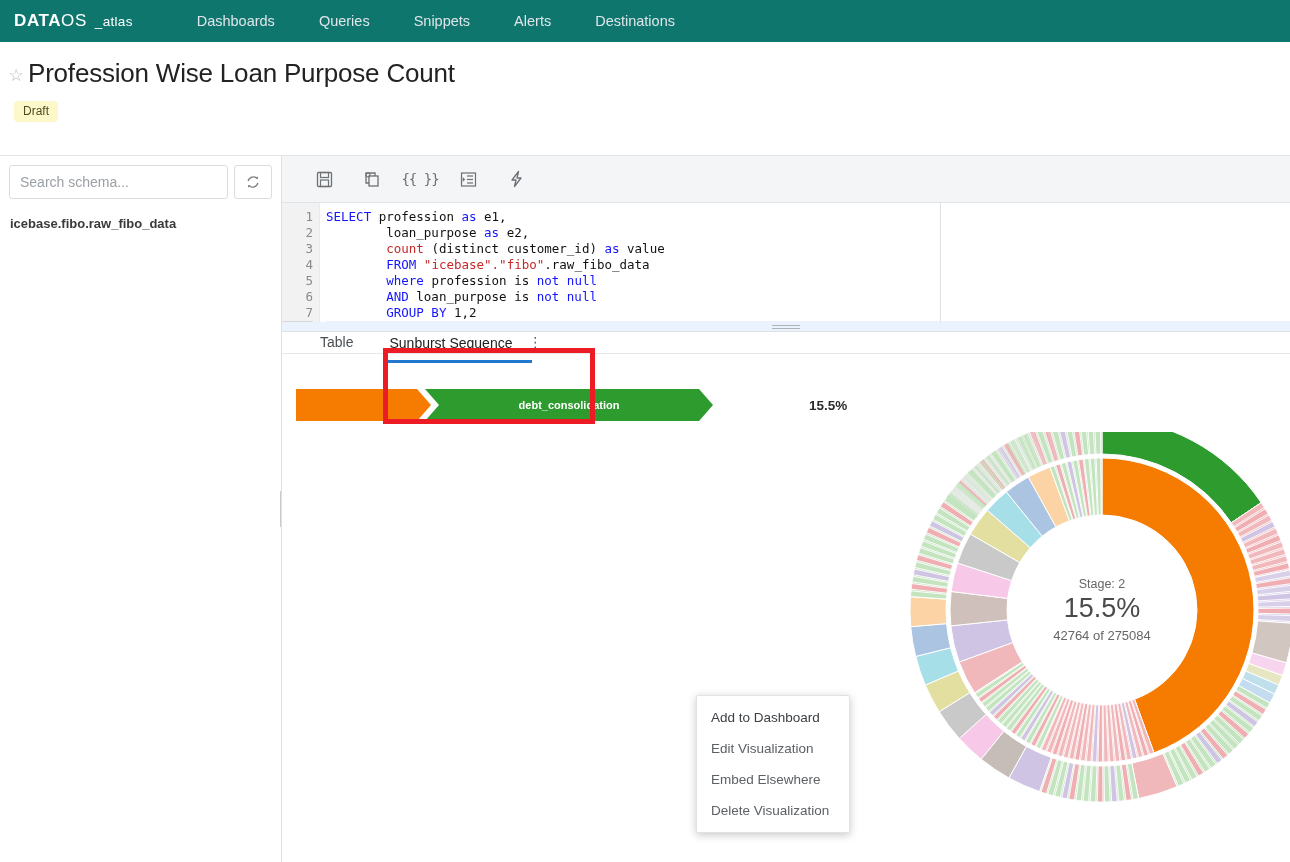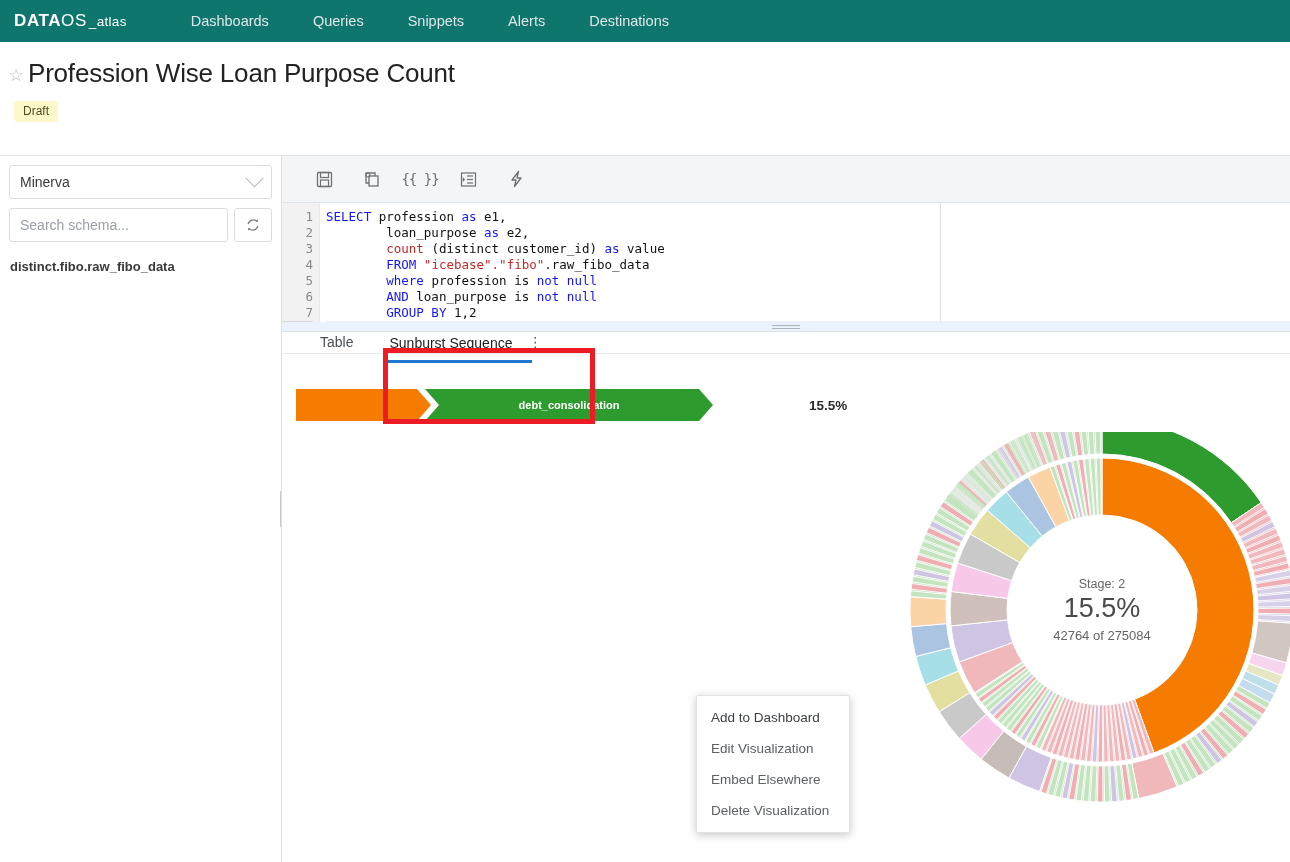--- a/index.html
+++ b/index.html
@@ -22,21 +22,21 @@
   }
   .brand {
     display: flex;
     align-items: baseline;
     color: #ffffff;
     margin-right: 42px;
     letter-spacing: .3px;
   }
   .brand-data { font-size: 17px; font-weight: bold; letter-spacing: .6px; }
   .brand-os { font-size: 17px; font-weight: 300; letter-spacing: .6px; }
-  .brand-atlas { font-size: 13.5px; font-weight: 400; margin-left: 2px; }
+  .brand-atlas { font-size: 13.5px; font-weight: 400; margin-left: 8px; }
   .nav-links { display: flex; align-items: center; gap: 0px; }
   .nav-link {
     color: #dfe5ea;
     font-size: 14.5px;
     padding: 0 22px;
     line-height: 42px;
     cursor: pointer;
     white-space: nowrap;
   }
 
@@ -367,37 +367,33 @@
     <span class="page-title">Profession Wise Loan Purpose Count</span>
   </div>
   <div class="badge-row">
     <span class="badge-draft">Draft</span>
   </div>
 </div>
 
 <div class="workspace">
 
   <div class="sidebar">
-    <div class="schema-select">
-      <span>Minerva</span>
-      <span class="chevron-down"></span>
-    </div>
     <div class="search-row">
       <input class="search-input" type="text" placeholder="Search schema..." value="" style="">
       <div class="refresh-btn">
         <svg width="16" height="16" viewBox="0 0 16 16">
           <path d="M12.5 4.6A5.6 5.6 0 0 0 3.1 7" fill="none" stroke="#7a8085" stroke-width="1.3"></path>
           <path d="M3.5 11.4A5.6 5.6 0 0 0 12.9 9" fill="none" stroke="#7a8085" stroke-width="1.3"></path>
           <path d="M12.9 2.2v2.6h-2.6z" fill="#7a8085"></path>
           <path d="M3.1 13.8v-2.6h2.6z" fill="#7a8085"></path>
         </svg>
       </div>
     </div>
     <div class="schema-list">
-      <div class="schema-item">distinct.fibo.raw_fibo_data</div>
+      <div class="schema-item">icebase.fibo.raw_fibo_data</div>
     </div>
     <div class="panel-divider">
       <div class="panel-grip"></div>
     </div>
   </div>
 
   <div class="main">
 
     <div class="editor-toolbar">
       <div class="tool-btn">

